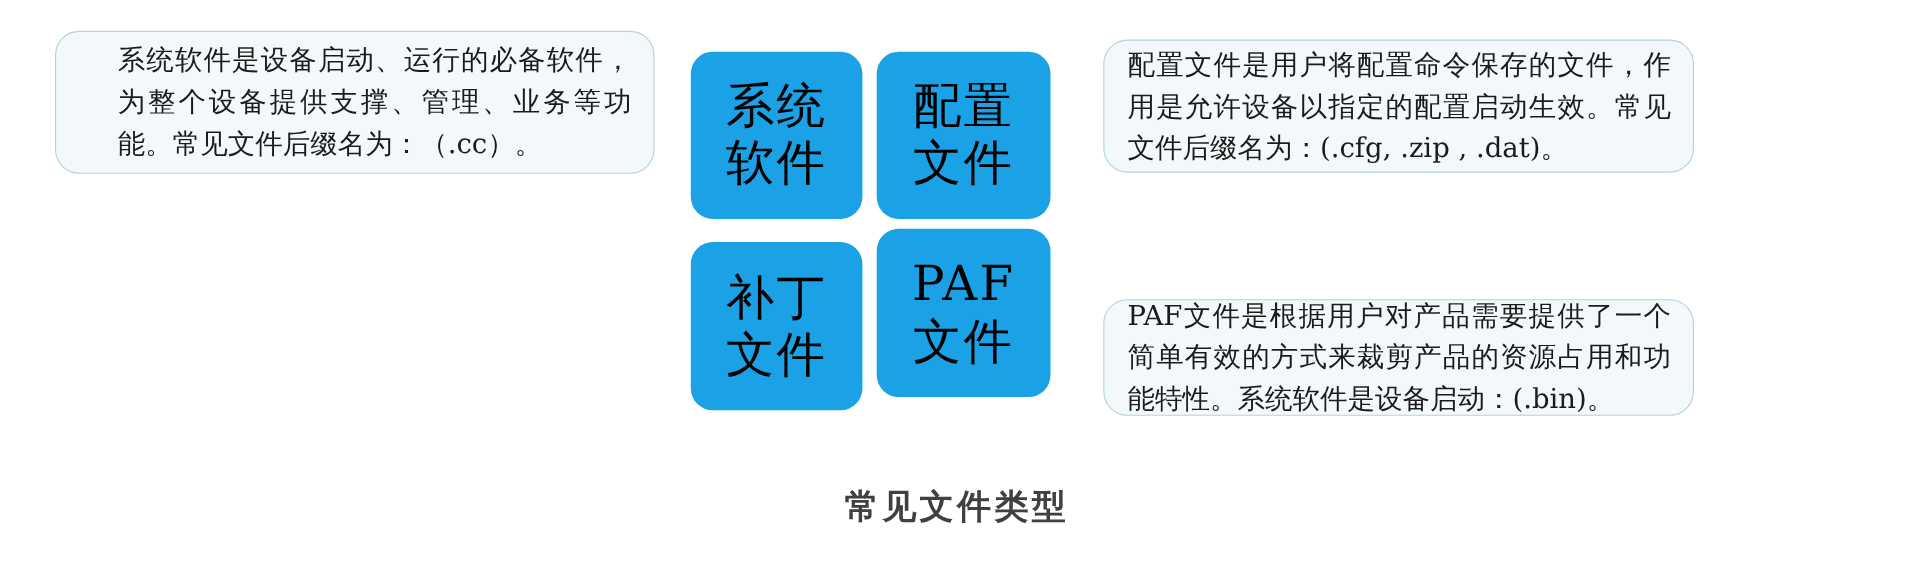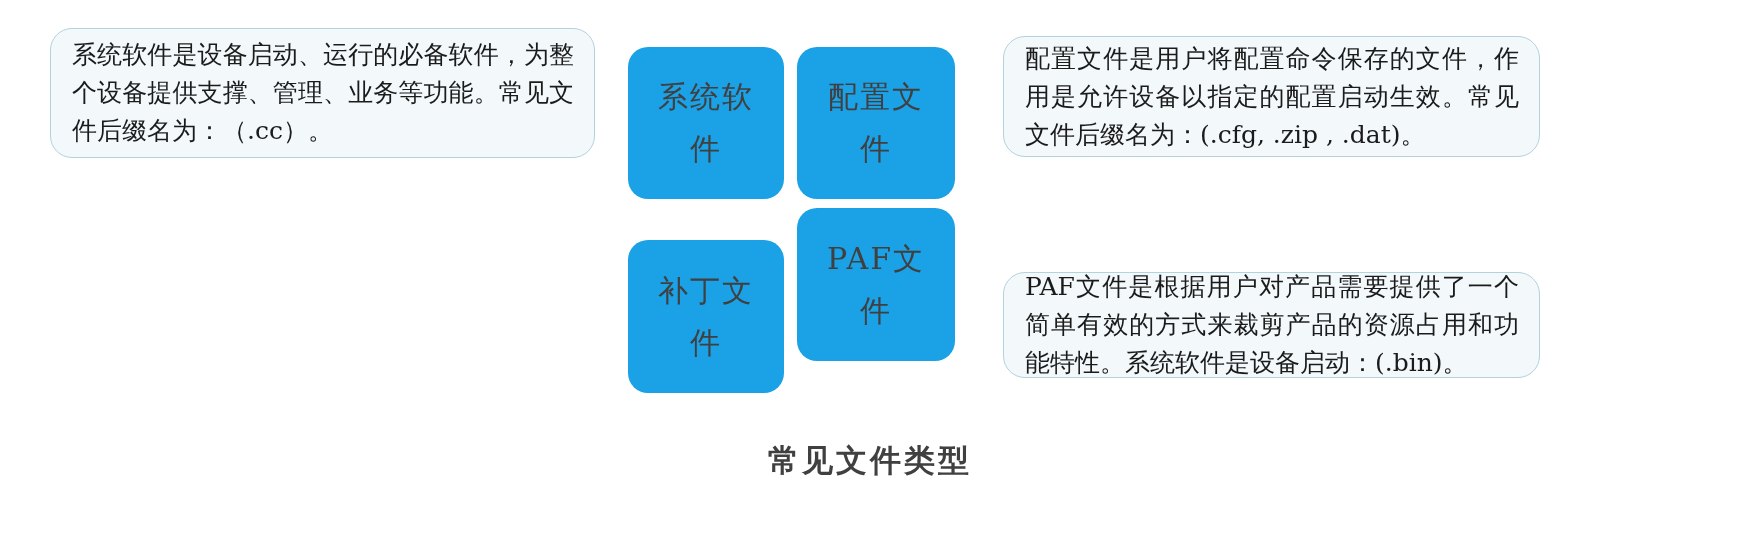--- a/index.html
+++ b/index.html
@@ -34,48 +34,48 @@
     font-size: 25px;
     line-height: 38px;
     color: #1b1b1b;
     letter-spacing: 0px;
     padding: 0 20px 0 21px;
     text-align: justify;
     text-justify: inter-character;
     white-space: pre-wrap;
   }
 
-  #callout-system   { left: 50px;   top: 28px;  width: 545px; height: 130px; }
+  #callout-system   { left: 50px;   top: 28px;  width: 545px; height: 130px; padding-left: 35px; }
   #callout-patch    { left: 50px;   top: 272px; width: 545px; height: 108px; }
   #callout-config   { left: 1003px; top: 36px;  width: 537px; height: 121px; justify-content: center; }
   #callout-paf      { left: 1003px; top: 272px; width: 537px; height: 106px; }
 
   
   .node {
     position: absolute;
     box-sizing: border-box;
     background: #1ba1e6;
     border-radius: 20px;
     display: flex;
     align-items: center;
     justify-content: center;
     text-align: center;
   }
   .node-label {
     font-family: "DejaVu Serif", "Liberation Serif", serif;
-    font-size: 30px;
+    font-size: 44px;
     line-height: 52px;
-    color: #404040;
+    color: #000000;
     letter-spacing: 2px;
     padding: 0 22px;
     word-break: break-all;
   }
   #node-system { left: 628px; top: 47px;  width: 156px; height: 152px; }
   #node-config { left: 797px; top: 47px;  width: 158px; height: 152px; }
-  #node-patch  { left: 628px; top: 220px; width: 156px; height: 153px; margin-top: 20px; }
+  #node-patch  { left: 628px; top: 220px; width: 156px; height: 153px; }
   #node-paf    { left: 797px; top: 208px; width: 158px; height: 153px; }
 
   
   #diagram-title {
     position: absolute;
     left: 0;
     top: 440px;
     width: 1740px;
     text-align: center;
     font-family: "DejaVu Serif", "Liberation Serif", serif;

